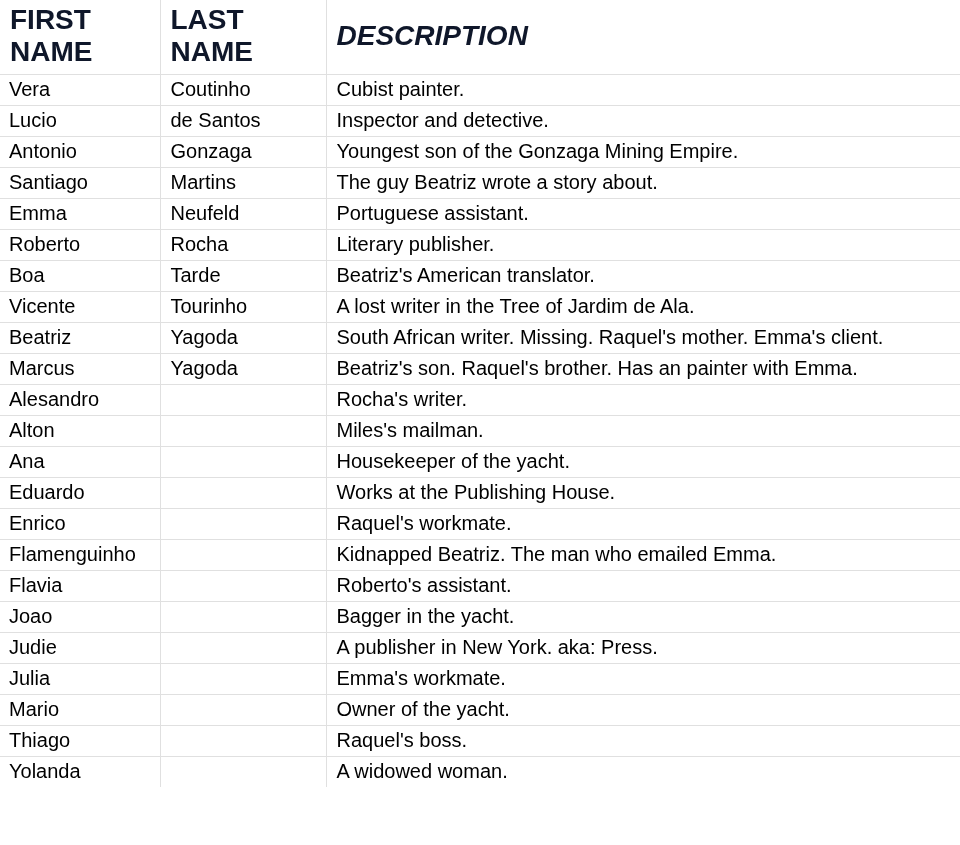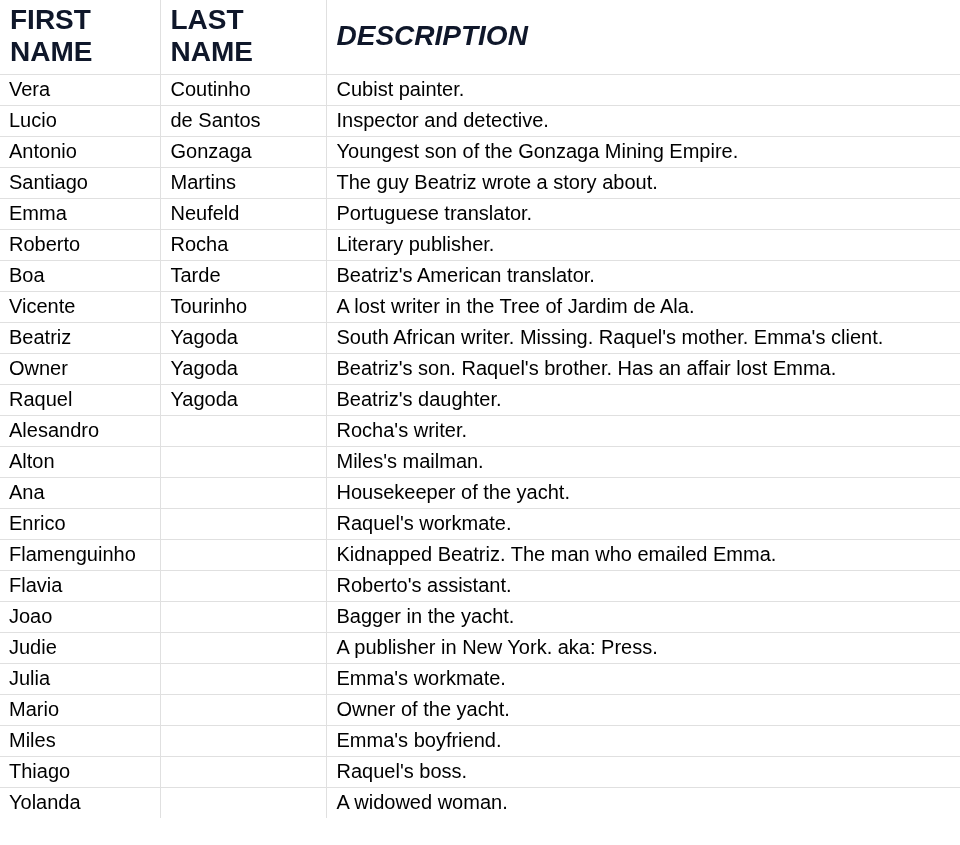--- a/index.html
+++ b/index.html
@@ -90,21 +90,21 @@
         <td>Youngest son of the Gonzaga Mining Empire.</td>
       </tr>
       <tr>
         <td>Santiago</td>
         <td>Martins</td>
         <td>The guy Beatriz wrote a story about.</td>
       </tr>
       <tr>
         <td>Emma</td>
         <td>Neufeld</td>
-        <td>Portuguese translator.</td>
+        <td>Portuguese assistant.</td>
       </tr>
       <tr>
         <td>Roberto</td>
         <td>Rocha</td>
         <td>Literary publisher.</td>
       </tr>
       <tr>
         <td>Boa</td>
         <td>Tarde</td>
         <td>Beatriz's American translator.</td>
@@ -113,43 +113,43 @@
         <td>Vicente</td>
         <td>Tourinho</td>
         <td>A lost writer in the Tree of Jardim de Ala.</td>
       </tr>
       <tr>
         <td>Beatriz</td>
         <td>Yagoda</td>
         <td>South African writer. Missing. Raquel's mother. Emma's client.</td>
       </tr>
       <tr>
-        <td>Owner</td>
+        <td>Marcus</td>
         <td>Yagoda</td>
-        <td>Beatriz's son. Raquel's brother. Has an affair lost Emma.</td>
-      </tr>
-      <tr>
-        <td>Raquel</td>
-        <td>Yagoda</td>
-        <td>Beatriz's daughter.</td>
+        <td>Beatriz's son. Raquel's brother. Has an painter with Emma.</td>
       </tr>
       <tr>
         <td>Alesandro</td>
         <td></td>
         <td>Rocha's writer.</td>
       </tr>
       <tr>
         <td>Alton</td>
         <td></td>
         <td>Miles's mailman.</td>
       </tr>
       <tr>
         <td>Ana</td>
         <td></td>
         <td>Housekeeper of the yacht.</td>
+      </tr>
+      <tr>
+        <td>Eduardo</td>
+        <td></td>
+        <td>Works at the Publishing House.</td>
       </tr>
       <tr>
         <td>Enrico</td>
         <td></td>
         <td>Raquel's workmate.</td>
       </tr>
       <tr>
         <td>Flamenguinho</td>
         <td></td>
         <td>Kidnapped Beatriz. The man who emailed Emma.</td>
@@ -173,25 +173,20 @@
         <td>Julia</td>
         <td></td>
         <td>Emma's workmate.</td>
       </tr>
       <tr>
         <td>Mario</td>
         <td></td>
         <td>Owner of the yacht.</td>
       </tr>
       <tr>
-        <td>Miles</td>
-        <td></td>
-        <td>Emma's boyfriend.</td>
-      </tr>
-      <tr>
         <td>Thiago</td>
         <td></td>
         <td>Raquel's boss.</td>
       </tr>
       <tr>
         <td>Yolanda</td>
         <td></td>
         <td>A widowed woman.</td>
       </tr>
     </tbody>

